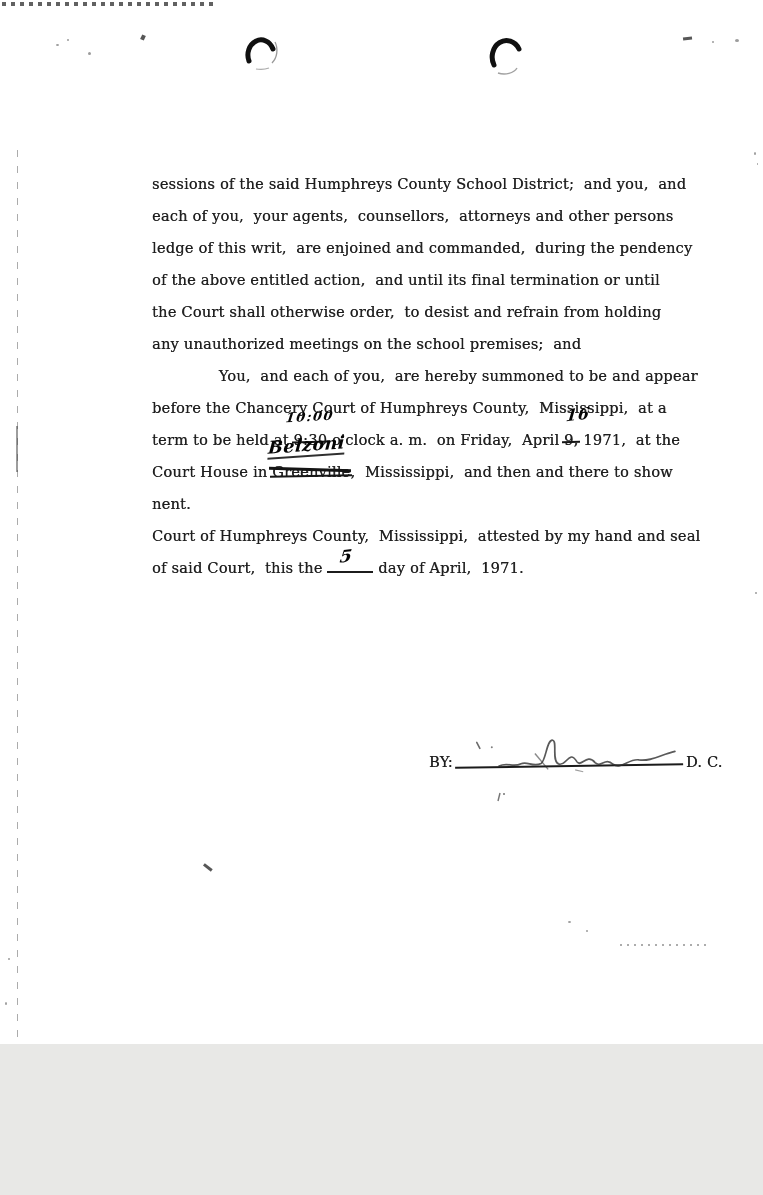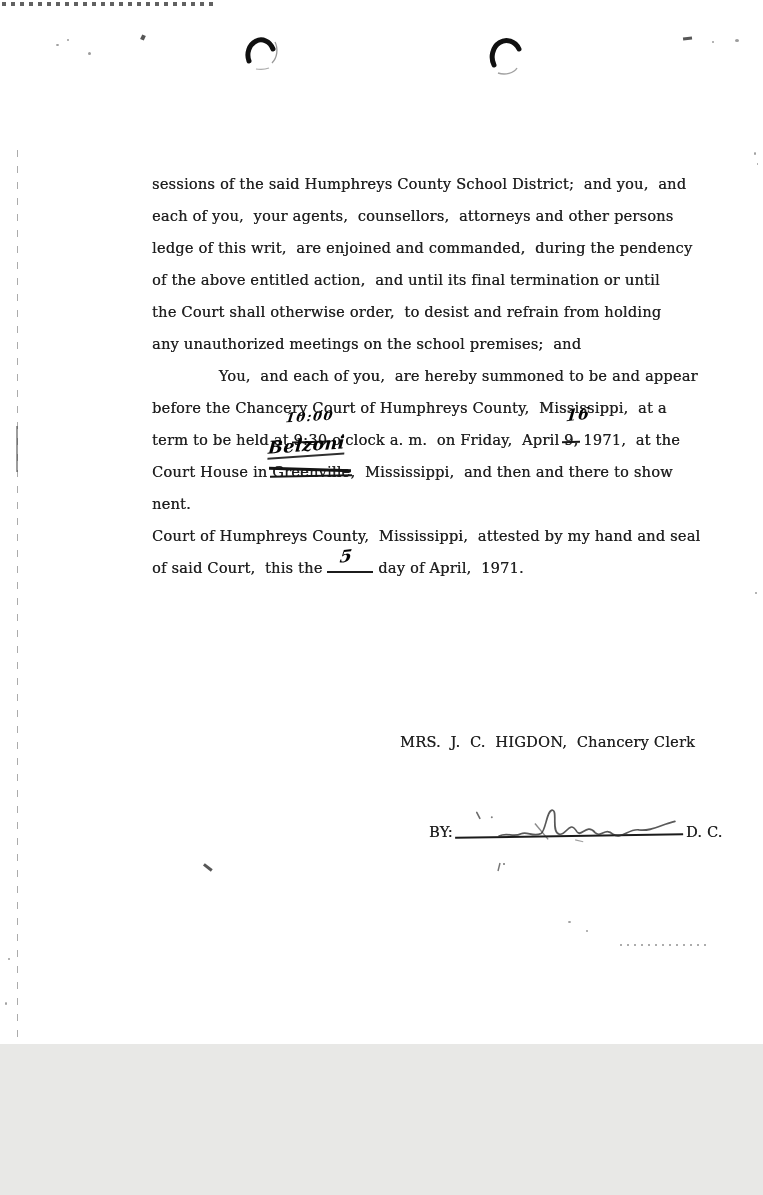--- a/index.html
+++ b/index.html
@@ -152,21 +152,20 @@
 
     <div class="line"><span>Court House in </span><span class="struck scribble"><span>Greenville</span><span class="hand hand-city">Belzoni</span></span><span>,  Mississippi,  and then and there to show</span></div>
 
     <div class="line">nent.</div>
     <div class="line">Court of Humphreys County,  Mississippi,  attested by my hand and seal</div>
 
     <div class="line"><span>of said Court,  this the </span><span class="day-blank"><span class="hand hand-day">5</span></span><span> day of April,  1971.</span></div>
   </main>
 
   <div class="sig-block">
-    <div class="sig-clerk">MRS.  J.  C.  HIGDON,  Chancery Clerk</div>
     <div class="sig-by-row">
       <span class="sig-by-label">BY:</span><span class="sig-rule"><svg class="sig-squiggle" viewBox="0 0 244 42">
           <path d="M30,7 l3,6" stroke="#2c2c2c" stroke-width="1.6" fill="none" opacity=".7" stroke-linecap="round"></path>
           <circle cx="45" cy="12" r="1" fill="#2c2c2c" opacity=".6"></circle>
           <path d="M52,31 C60,27 66,33 74,29 C80,26 86,33 94,29 C99,26 100,5 106,6 C111,7 104,28 112,30 C120,32 122,15 130,28 C134,34 140,19 148,29 C154,35 158,23 166,31 C174,37 182,25 192,27 C204,29 214,22 228,19" stroke="#2a2a2a" stroke-width="1.7" fill="none" opacity=".78" stroke-linecap="round"></path>
           <path d="M88,19 L101,35" stroke="#2a2a2a" stroke-width="1.4" fill="none" opacity=".55"></path>
           <path d="M128,36 l8,2" stroke="#2a2a2a" stroke-width="1.2" fill="none" opacity=".45"></path>
         </svg></span><span class="sig-dc">D. C.</span>
       <svg class="sig-undermark" viewBox="0 0 14 12">
         <path d="M4,2 L2,10" stroke="#3a3a3a" stroke-width="1.4" fill="none" opacity=".7"></path>

